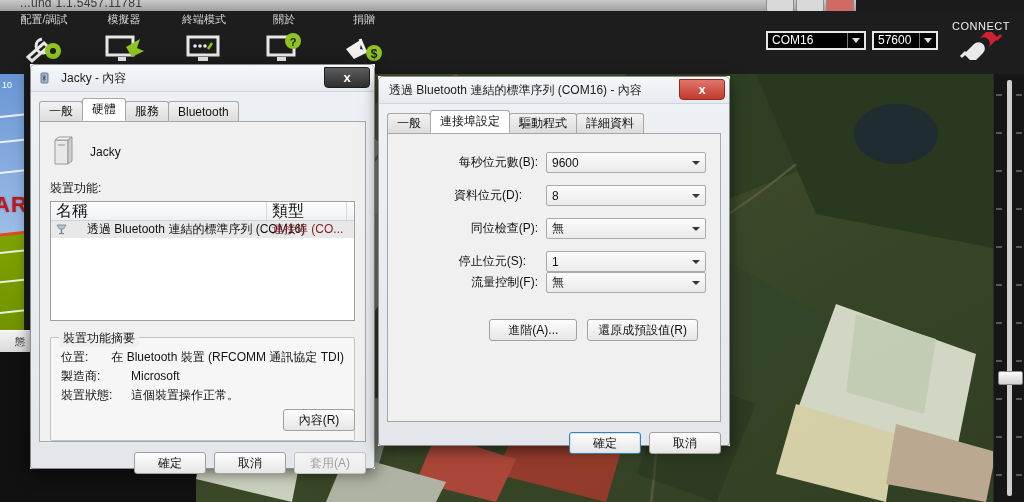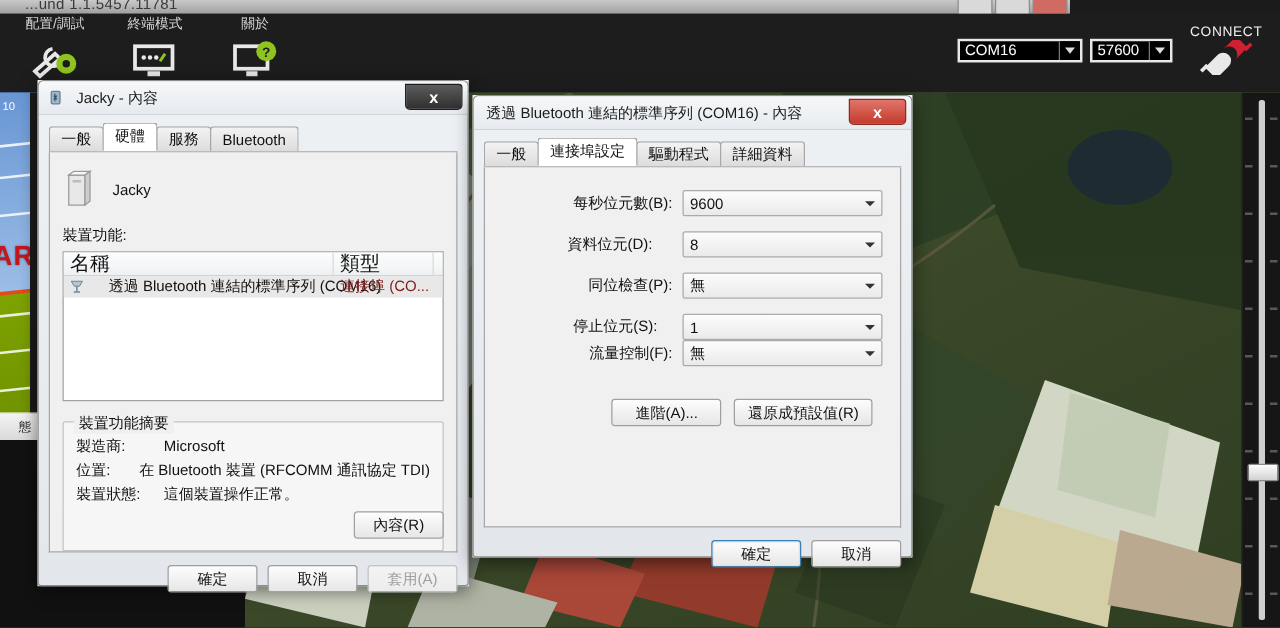--- a/index.html
+++ b/index.html
@@ -194,20 +194,30 @@
         <div class="tb-icon">
           <svg width="44" height="34" viewBox="0 0 44 34">
             <path d="M6 26 L22 12 L26 16 L10 30 Z" fill="none" stroke="#e8e8e8" stroke-width="3"></path>
             <path d="M20 8 a7 7 0 1 0 8 8" fill="none" stroke="#e8e8e8" stroke-width="3"></path>
             <circle cx="31" cy="20" r="8" fill="#8fc31f"></circle>
             <circle cx="31" cy="20" r="3" fill="#1d1d1d"></circle>
           </svg>
         </div>
       </div>
 
+      <div class="tb-item">
+        <div class="tb-label">模擬器</div>
+        <div class="tb-icon">
+          <svg width="44" height="34" viewBox="0 0 44 34">
+            <rect x="5" y="6" width="26" height="18" fill="none" stroke="#e8e8e8" stroke-width="3"></rect>
+            <path d="M16 26 h8 v4 h-8 z" fill="#e8e8e8"></path>
+            <path d="M24 16 l14 -8 l-3 9 l7 3 l-12 6 z" fill="#8fc31f"></path>
+          </svg>
+        </div>
+      </div>
 
       <div class="tb-item">
         <div class="tb-label">終端模式</div>
         <div class="tb-icon">
           <svg width="44" height="34" viewBox="0 0 44 34">
             <rect x="6" y="6" width="30" height="18" fill="none" stroke="#e8e8e8" stroke-width="3"></rect>
             <circle cx="13" cy="15" r="1.8" fill="#e8e8e8"></circle>
             <circle cx="18" cy="15" r="1.8" fill="#e8e8e8"></circle>
             <circle cx="23" cy="15" r="1.8" fill="#e8e8e8"></circle>
             <path d="M26 18 l4 -6" stroke="#8fc31f" stroke-width="2.5" fill="none"></path>
@@ -221,20 +231,31 @@
         <div class="tb-icon">
           <svg width="44" height="34" viewBox="0 0 44 34">
             <rect x="6" y="6" width="26" height="18" fill="none" stroke="#e8e8e8" stroke-width="3"></rect>
             <path d="M15 26 h9 v4 h-9 z" fill="#e8e8e8"></path>
             <circle cx="31" cy="10" r="8" fill="#8fc31f"></circle>
             <text x="31" y="14.5" font-size="11" font-family="Liberation Sans, sans-serif" fill="#1d1d1d" text-anchor="middle" font-weight="bold">?</text>
           </svg>
         </div>
       </div>
 
+      <div class="tb-item">
+        <div class="tb-label">捐贈</div>
+        <div class="tb-icon">
+          <svg width="44" height="34" viewBox="0 0 44 34">
+            <path d="M4 18 l16 -10 l-2 10 l10 2 l-16 8 z" fill="#f2f2f2"></path>
+            <path d="M18 8 l6 14" stroke="#f2f2f2" stroke-width="3"></path>
+            <circle cx="32" cy="22" r="8" fill="#8fc31f"></circle>
+            <text x="32" y="26.5" font-size="12" font-family="Liberation Sans, sans-serif" fill="#1d1d1d" text-anchor="middle" font-weight="bold">$</text>
+          </svg>
+        </div>
+      </div>
 
     </div>
 
     <div class="conn-area">
       <div class="combo" id="combo-port">
         <span class="cval">COM16</span>
         <span class="carrow">
             <i></i>
           </span>
       </div>
@@ -408,26 +429,26 @@
               </span>
               <span>透過 Bluetooth 連結的標準序列 (COM16)</span>
             </div>
             <div class="c2" style="width:80px;">連接埠 (CO...</div>
           </div>
         </div>
 
         <div class="group" style="margin-top:16px;height:104px;padding:10px 10px 0 10px;box-sizing:border-box;">
           <span class="group-title">裝置功能摘要</span>
           <div class="sum-row">
+            <span class="sum-key">位置:</span>
+            <span>在 Bluetooth 裝置 (RFCOMM 通訊協定 TDI)</span>
+          </div>
+          <div class="sum-row">
             <span class="sum-key">製造商:</span>
             <span>Microsoft</span>
-          </div>
-          <div class="sum-row">
-            <span class="sum-key">位置:</span>
-            <span>在 Bluetooth 裝置 (RFCOMM 通訊協定 TDI)</span>
           </div>
           <div class="sum-row">
             <span class="sum-key">裝置狀態:</span>
             <span>這個裝置操作正常。</span>
           </div>
         </div>
 
         <div style="position:absolute;right:10px;bottom:10px;">
           <div class="wbtn">內容(R)</div>
         </div>

